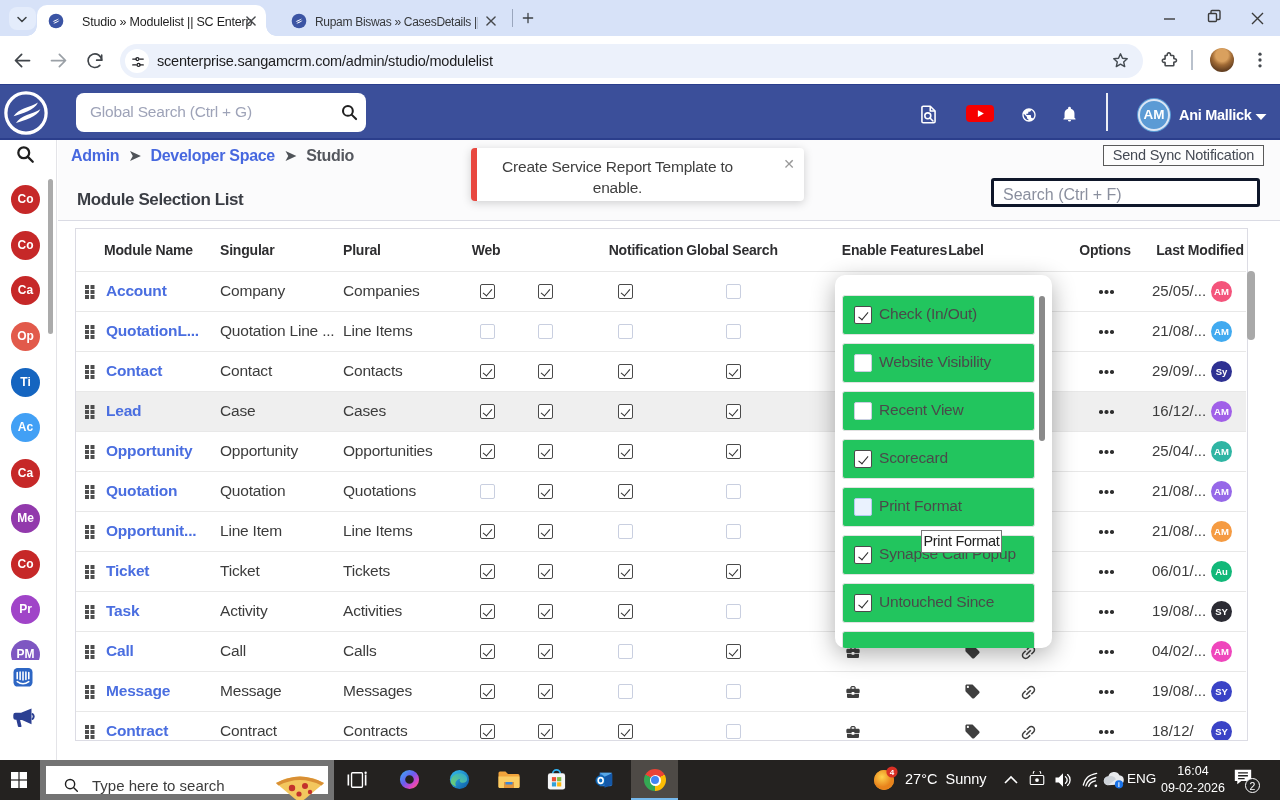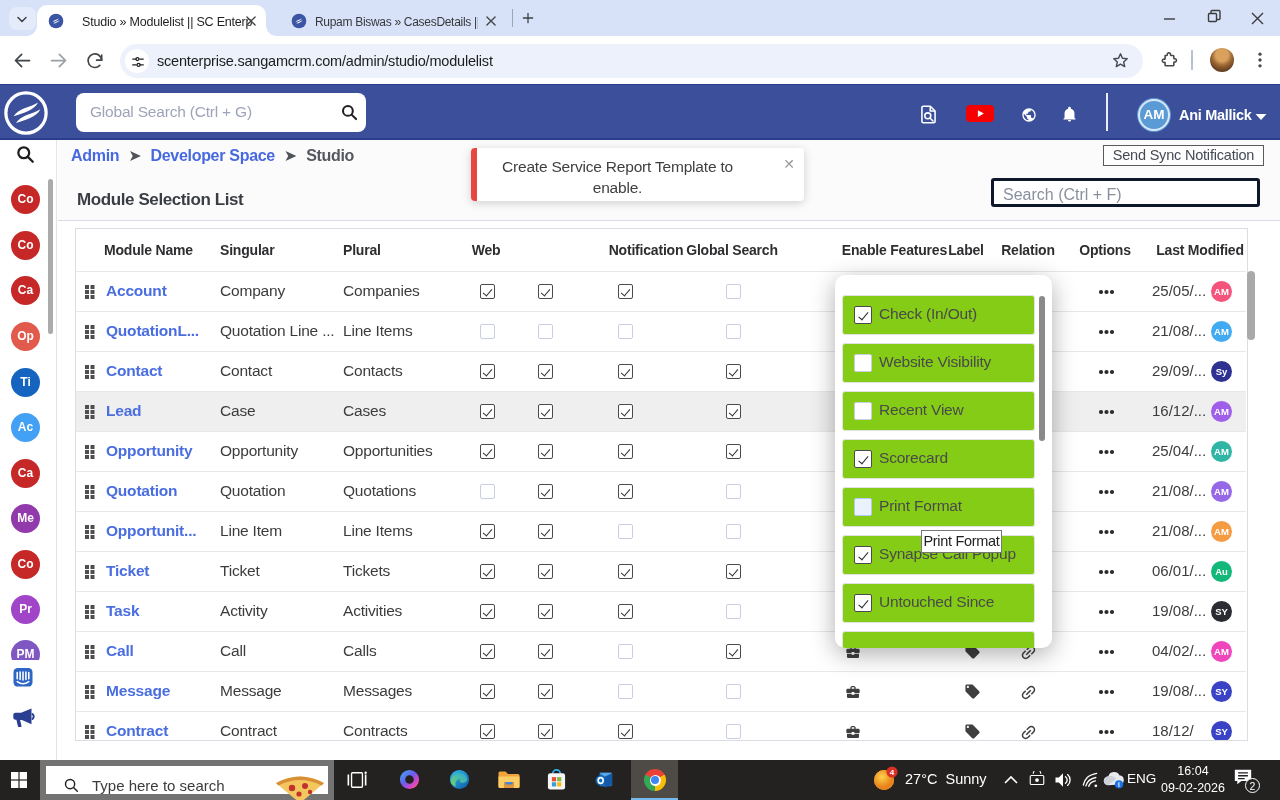--- a/index.html
+++ b/index.html
@@ -71,21 +71,21 @@
   box-shadow:5.5px 0 #4e4e4e, 0 5px #4e4e4e, 5.5px 5px #4e4e4e, 0 10px #4e4e4e, 5.5px 10px #4e4e4e; }
 .dots3 { position:absolute; top:18px; width:3.6px; height:3.6px; border-radius:50%; background:#2e2e2e;
   box-shadow:5.5px 0 #2e2e2e, 11px 0 #2e2e2e; }
 .lmdate { position:absolute; left:1076px; top:10px; font-size:15px; color:#3c3c3c; }
 .lmava { position:absolute; left:1135px; top:9px; width:21px; height:21px; border-radius:50%; color:#fff; font-weight:bold; font-size:9.5px; text-align:center; line-height:21px; }
 .ficon { position:absolute; top:11px; }
 #tblscroll { position:absolute; left:1247px; top:131px; width:8px; height:69px; background:#a9a9a9; border-radius:4px; }
 
 
 #ddpanel { position:absolute; left:835px; top:135px; width:217px; height:373px; background:#fff; border-radius:10px; box-shadow:0 6px 24px rgba(0,0,0,0.32); overflow:hidden; }
-.dditem { position:absolute; left:7px; width:193px; height:40px; border:1px solid #e2e2e2; border-radius:3px; background:#84cc16; }
+.dditem { position:absolute; left:7px; width:193px; height:40px; border:1px solid #e2e2e2; border-radius:3px; background:#22c55e; }
 .cb2 { position:absolute; left:11px; top:10px; width:18px; height:18px; background:#fff; border:1px solid #c9cfe0; border-radius:2px; }
 .cb2.c { border-color:#4a4a4a; }
 .cb2.c:after { content:''; position:absolute; left:5.5px; top:2.5px; width:4px; height:8.5px; border-right:1.4px solid #2e2e2e; border-bottom:1.4px solid #2e2e2e; transform:rotate(40deg); }
 .dditem .lb { position:absolute; left:36px; top:9px; font-size:15.5px; color:#4a4a4a; letter-spacing:-0.2px; white-space:nowrap; }
 #ddthumb { position:absolute; left:204px; top:21px; width:6px; height:145px; background:#8a8a8a; border-radius:3px; }
 #tooltip { position:absolute; left:921px; top:390px; width:81px; height:23px; background:#fff; border:1px solid #777; font-size:14.5px; color:#222; text-align:center; line-height:21px; letter-spacing:-0.3px; }
 
 
 #pfooter { position:absolute; left:0px; top:601px; width:1280px; height:19px; background:#fff; text-align:center; font-size:12.5px; font-weight:bold; color:#3b3f48; padding-top:3px; letter-spacing:-0.2px; }
 #pfooter span { color:#3f51b5; }
@@ -264,21 +264,20 @@
 
     <div id="tbl">
       <div class="th" style="left:28px">Module Name</div>
     <div class="th" style="left:144px">Singular</div>
     <div class="th" style="left:267px">Plural</div>
     <div class="th" style="left:320px;width:180px;text-align:center">Web</div>
     <div class="th" style="left:480px;width:180px;text-align:center">Notification</div>
     <div class="th" style="left:566px;width:180px;text-align:center">Global Search</div>
     <div class="th" style="left:691px;width:180px;text-align:right">Enable Features</div>
     <div class="th" style="left:800px;width:180px;text-align:center">Label</div>
-    <div class="th" style="left:862px;width:180px;text-align:center">Relation</div>
     <div class="th" style="left:939px;width:180px;text-align:center">Options</div>
     <div class="th" style="left:1034px;width:180px;text-align:center">Last Modified</div>
       <div class="row" style="top:42px;height:40px">
           <div class="drag"></div>
           <div class="mname">Account</div>
           <div class="sing">Company</div>
           <div class="plur">Companies</div>
           <div class="cb c" style="left:404px"></div>
           <div class="cb c" style="left:462px"></div>
           <div class="cb c" style="left:542px"></div>

